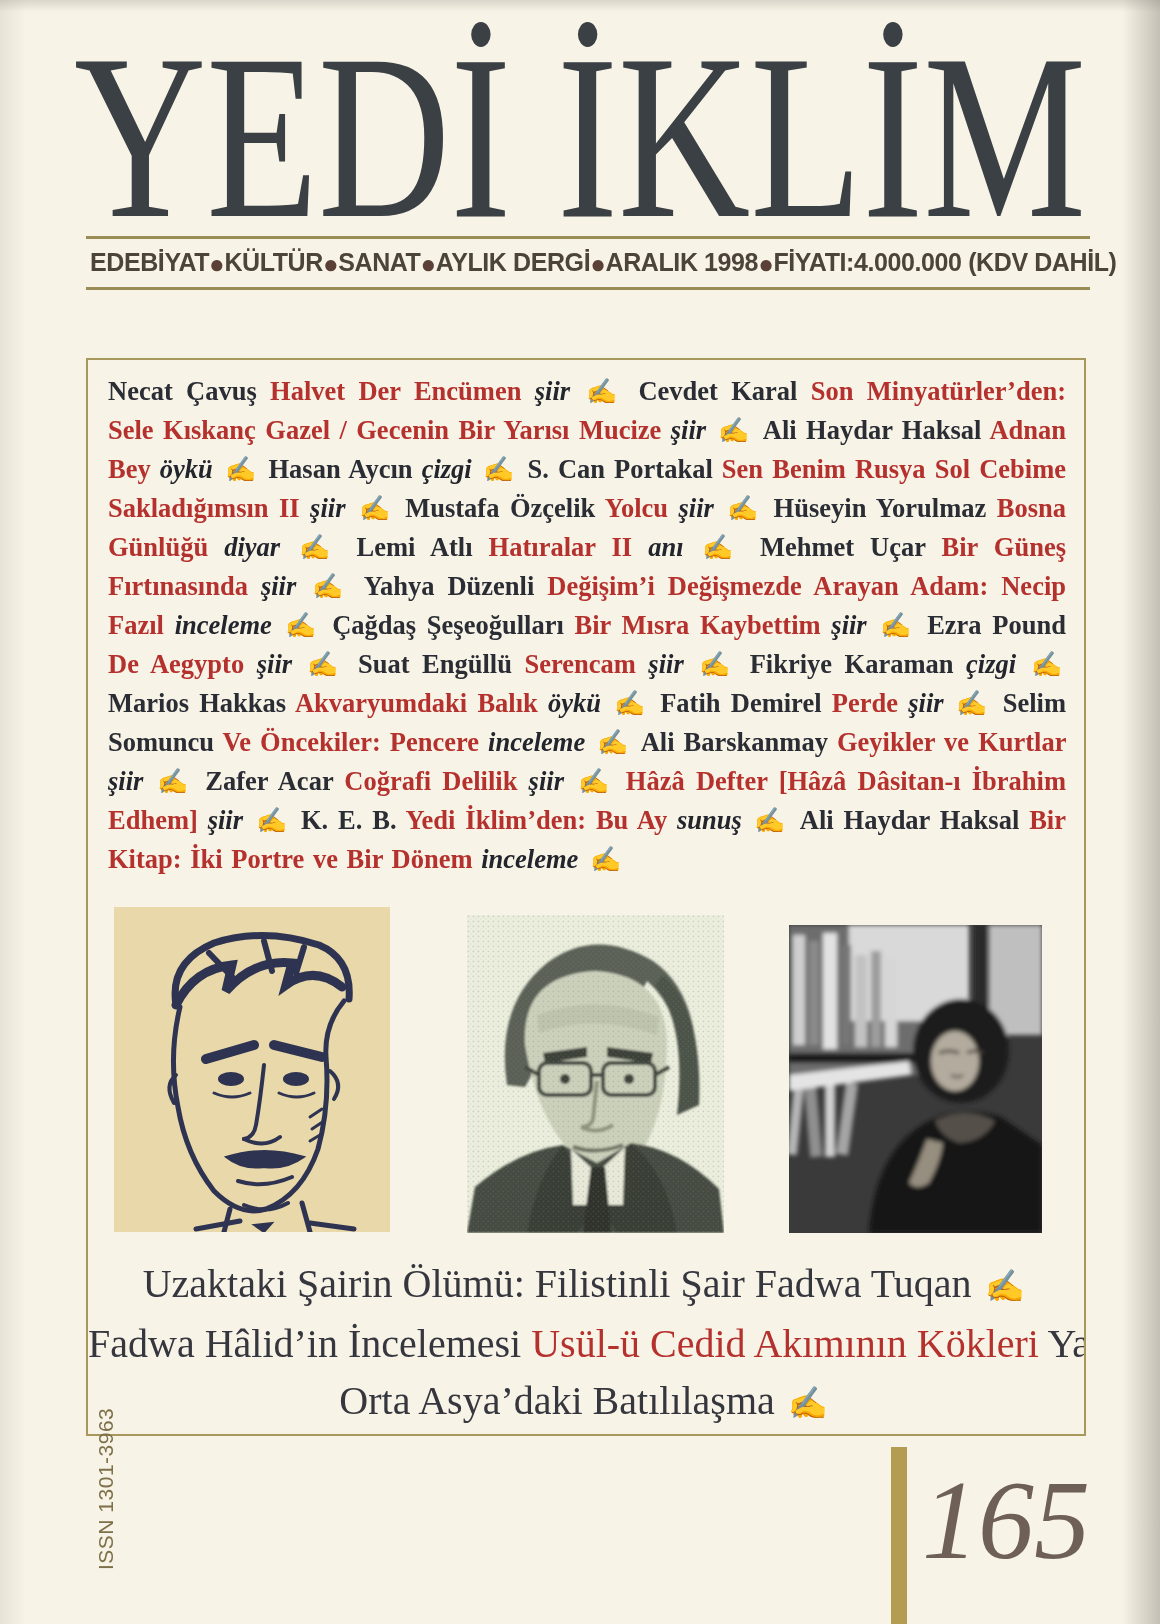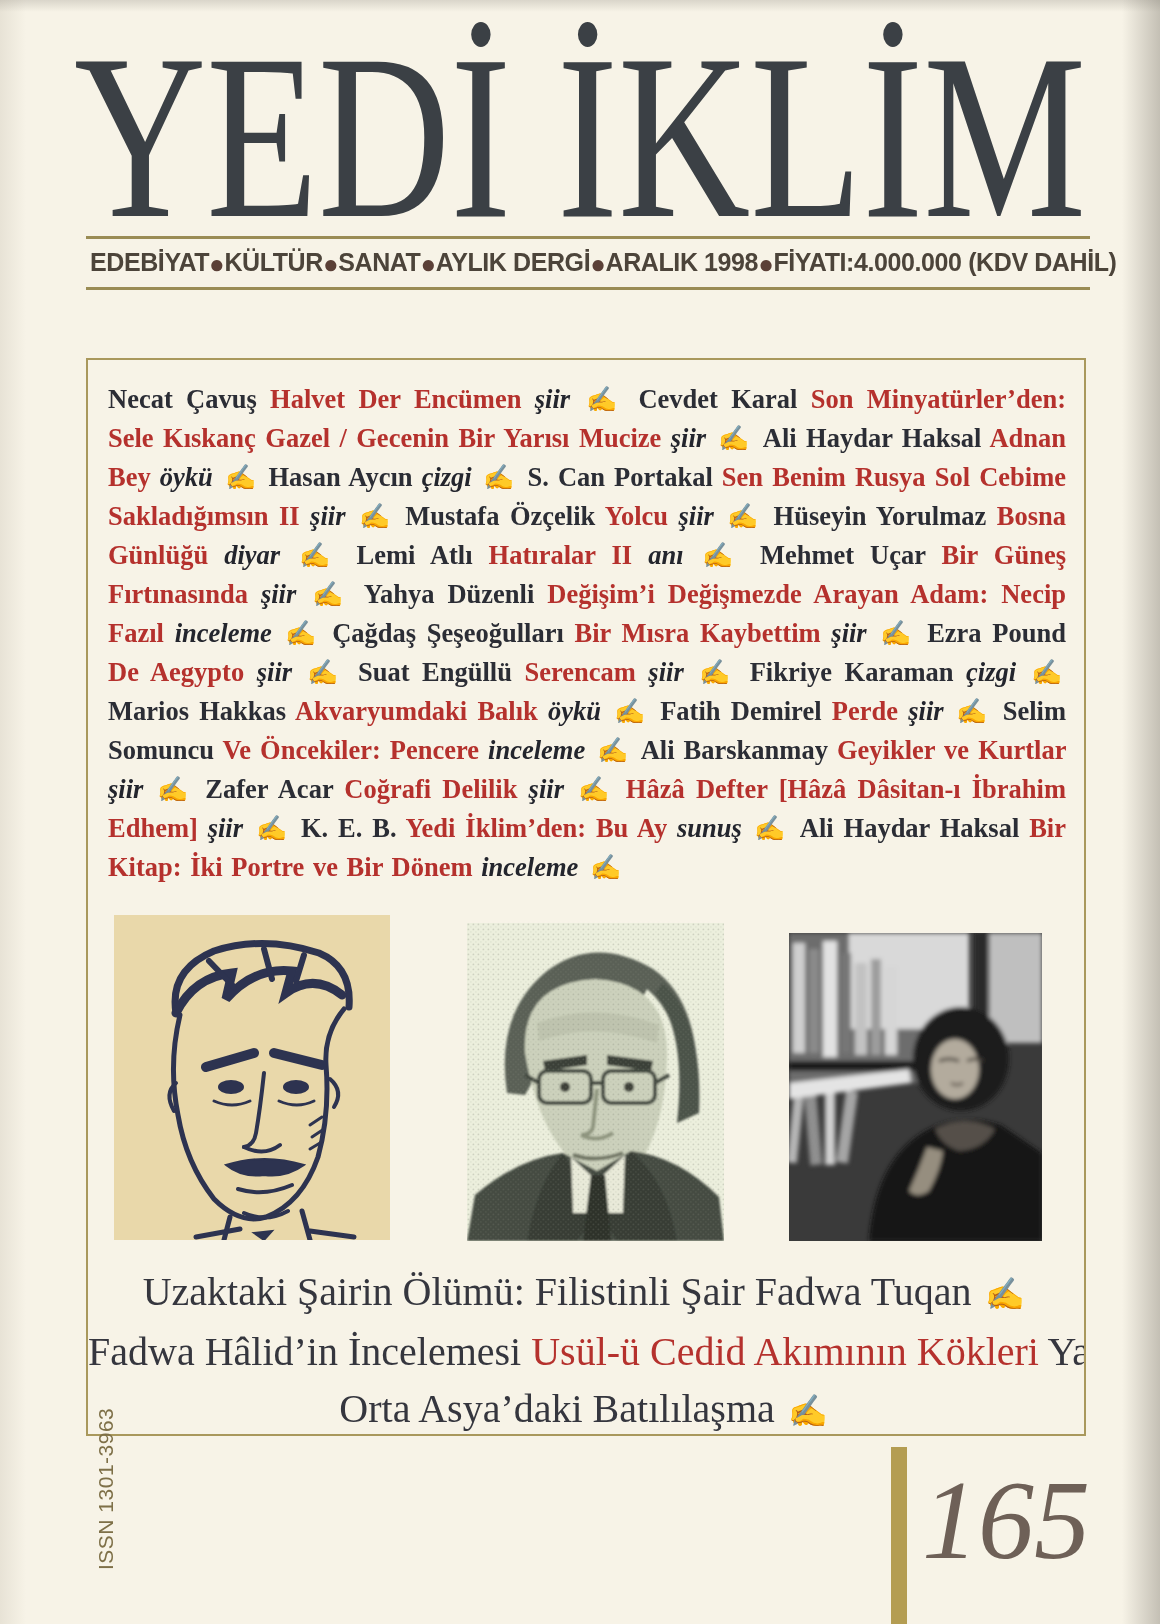--- a/index.html
+++ b/index.html
@@ -24,21 +24,21 @@
     font-family:"Liberation Sans",sans-serif;font-weight:bold;
     font-size:25px;color:#4c443a;letter-spacing:-0.4px;white-space:nowrap;
   }
   .info-bar .dot{color:#5b4037;font-size:26px;line-height:1;transform:translateY(1px);}
   
   .content-box{
     position:absolute;left:86px;top:358px;width:1000px;height:1078px;
     border:2px solid #a9985c;box-sizing:border-box;overflow:hidden;
   }
   .toc{
-    margin:20px 18px 0 20px;
+    margin:12px 18px 0 20px;
     font-size:26.5px;font-weight:bold;line-height:38px;
     text-align:justify;color:#2b2d35;word-spacing:2px;
   }
   .seg-author{color:#2b2d35;}
   .seg-title{color:#b5312d;}
   .seg-genre{color:#23252d;font-style:italic;}
   .seg-icon{color:#c23a2b;font-weight:normal;padding:0 3px;font-size:0.95em;}
   .seg-dark{color:#35363e;}
   .seg-red{color:#b5312d;}
   

